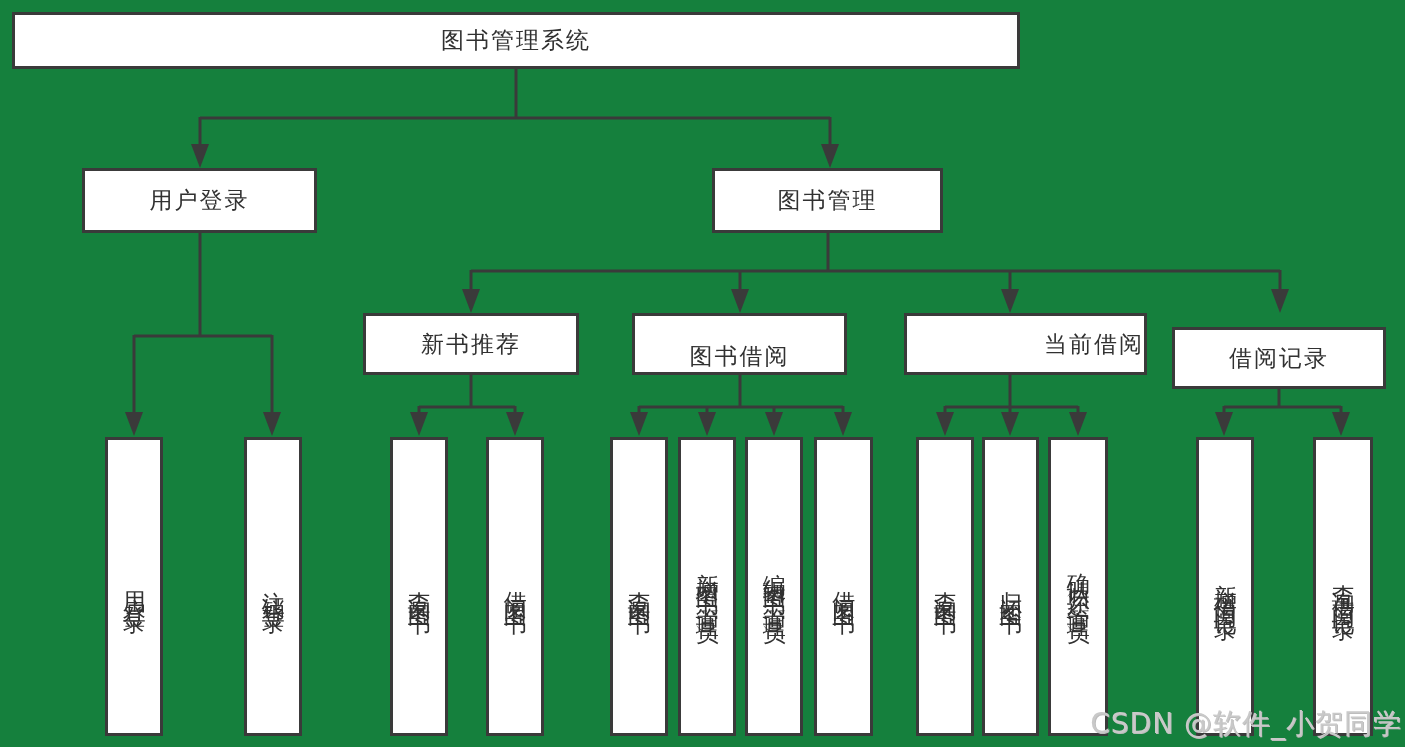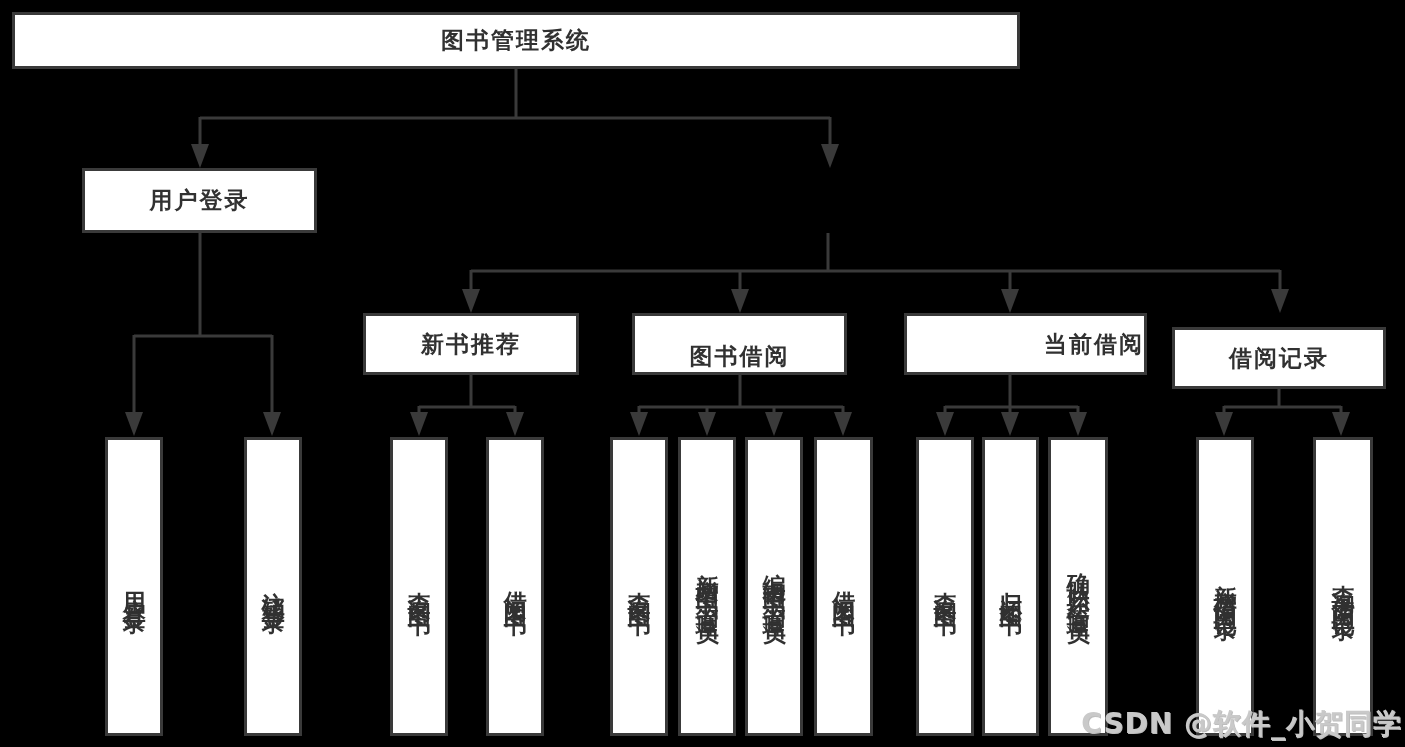--- a/index.html
+++ b/index.html
@@ -5,23 +5,22 @@
   html, body {
     margin: 0;
     padding: 0;
     background: #ffffff;
     font-family: "DejaVu Sans", "Liberation Sans", sans-serif;
   }
   #canvas {
     position: relative;
     width: 1405px;
     height: 747px;
-    background: #000000;
+    background: #15803d;
     overflow: hidden;
-    font-weight: bold;
   }
   #connectors {
     position: absolute;
     left: 0;
     top: 0;
     width: 1405px;
     height: 747px;
   }
   .box {
     position: absolute;
@@ -128,20 +127,23 @@
     </g>
   </svg>
 
   <div class="box root-box">
     <span>图书管理系统</span>
   </div>
 
   <div class="box l2a">
     <span>用户登录</span>
   </div>
+  <div class="box l2b">
+    <span>图书管理</span>
+  </div>
 
   <div class="box l3 l3a">
     <span>新书推荐</span>
   </div>
   <div class="box l3 l3b">
     <span>图书借阅</span>
   </div>
   <div class="box l3 l3c">
     <span>当前借阅</span>
   </div>

